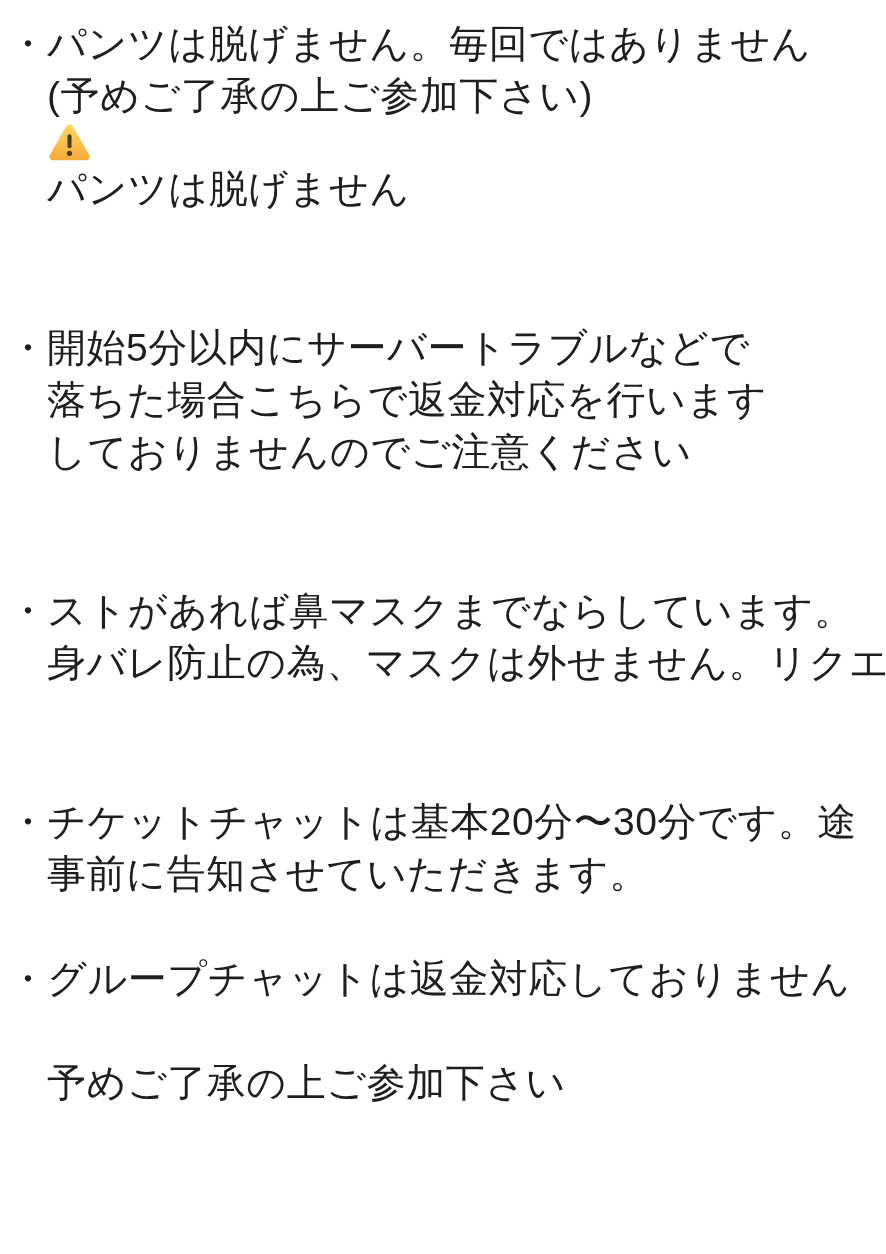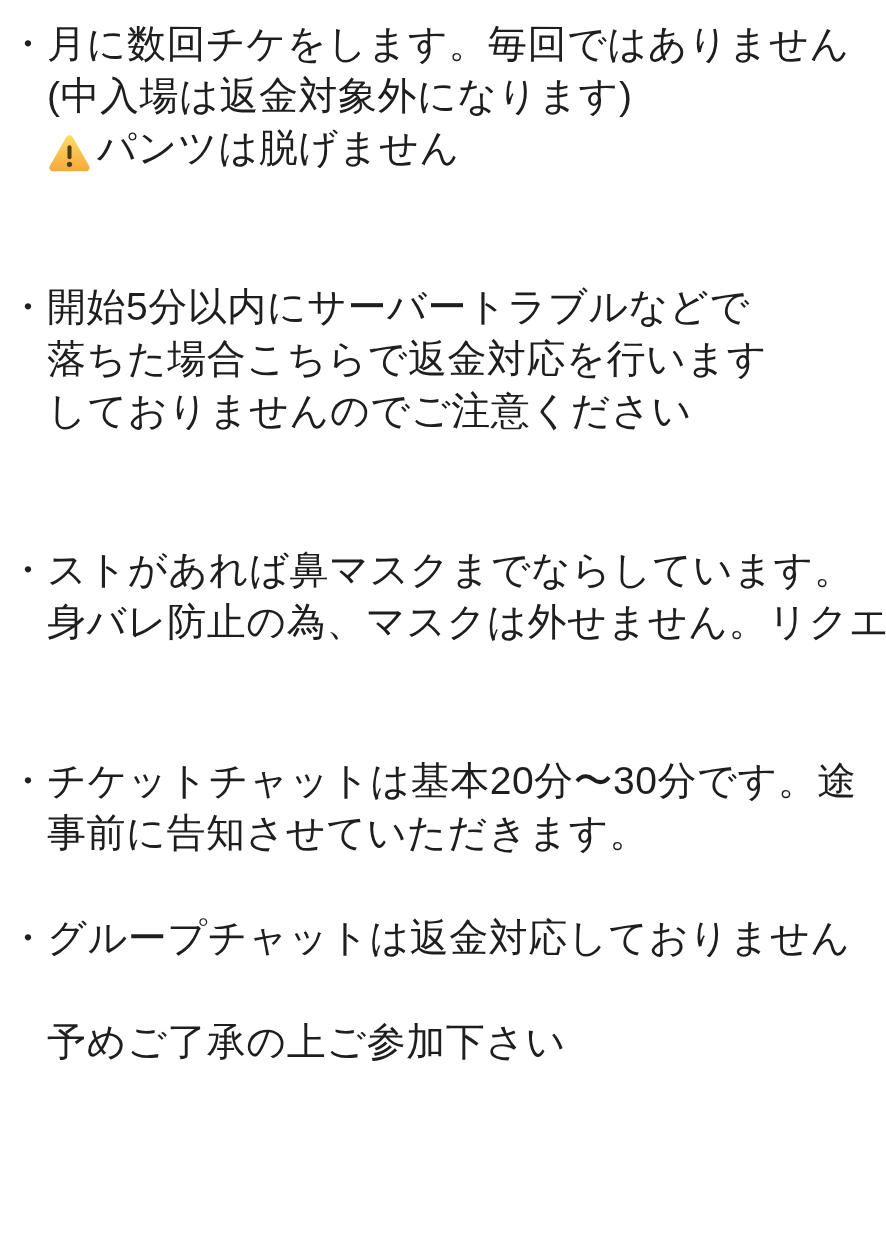--- a/index.html
+++ b/index.html
@@ -36,40 +36,41 @@
   .lines {
     flex: 1 1 auto;
     min-width: 0;
   }
   .line {
     min-height: 52px;
     white-space: nowrap;
   }
   .warn-line {
     display: flex;
-    align-items: flex-end;
+    align-items: flex-start;
+    flex-direction: column;
   }
   .warn-icon {
     flex: 0 0 auto;
     width: 45px;
     height: 41px;
     margin-right: 5px;
     display: block;
   }
 </style>
 </head>
 <body>
 
 <div class="page">
 
   <div class="item">
     <span class="bullet">・</span>
     <div class="lines">
-      <div class="line">月に数回チケをします。毎回ではありません</div>
-      <div class="line">(中入場は返金対象外になります)</div>
+      <div class="line">パンツは脱げません。毎回ではありません</div>
+      <div class="line">(予めご了承の上ご参加下さい)</div>
       <div class="line warn-line">
         <svg class="warn-icon" viewBox="0 0 40 36" aria-hidden="true">
           <defs>
             <linearGradient id="warnGrad" x1="0" y1="0" x2="0" y2="1">
               <stop offset="0" stop-color="#ffd964"></stop>
               <stop offset="1" stop-color="#f5a93b"></stop>
             </linearGradient>
           </defs>
           <path d="M17.2 3.4 a3.3 3.3 0 0 1 5.6 0 l14.6 25.4 a3.3 3.3 0 0 1 -2.8 5 H5.4 a3.3 3.3 0 0 1 -2.8 -5 Z" fill="url(#warnGrad)"></path>
           <rect x="18.2" y="10.6" width="3.6" height="12.6" rx="1.8" fill="#473b20"></rect>

